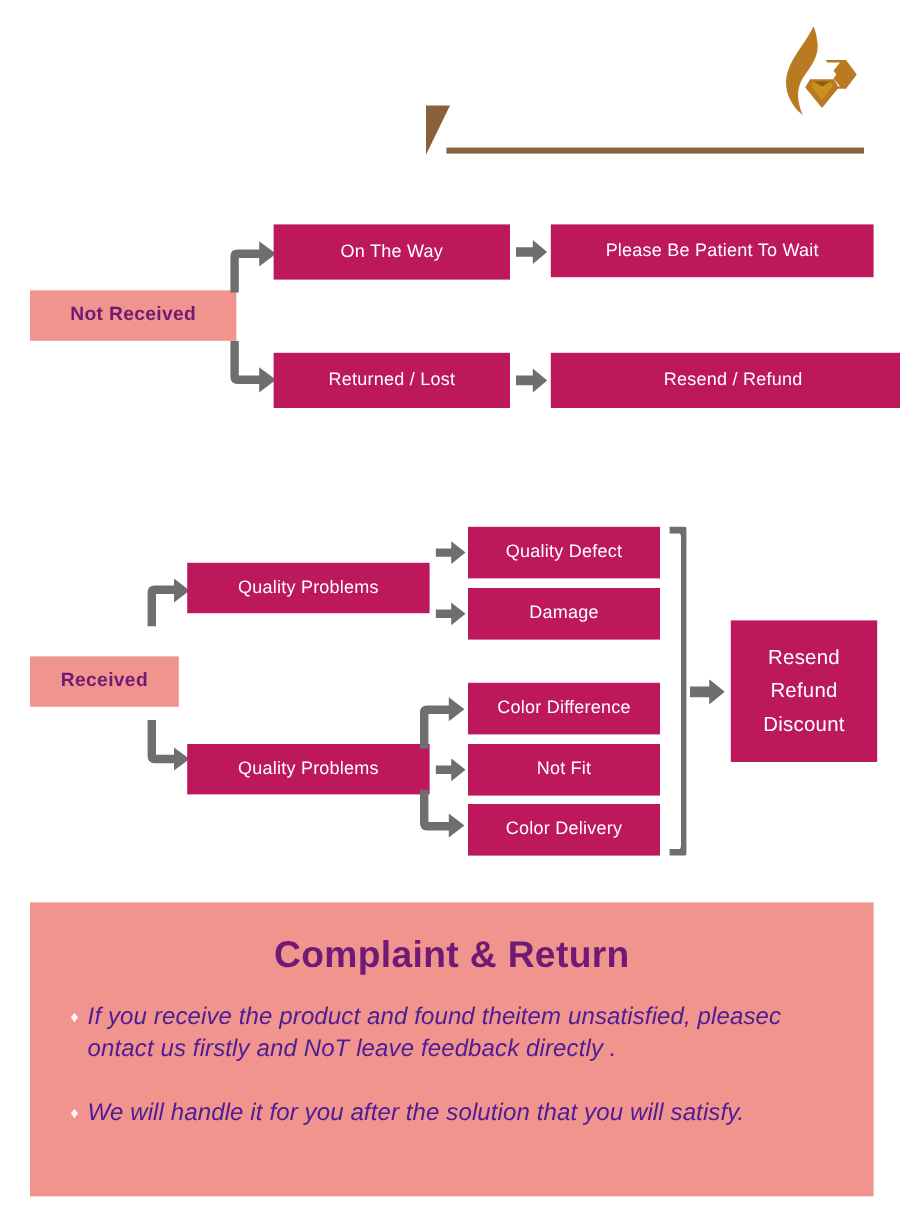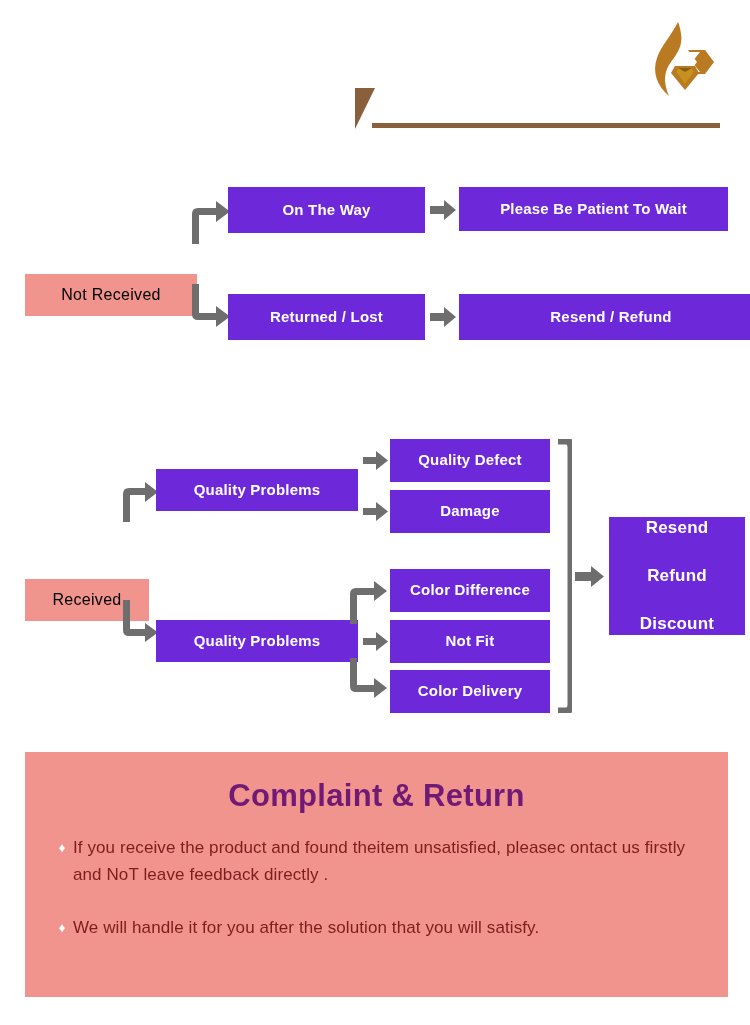--- a/index.html
+++ b/index.html
@@ -60,45 +60,44 @@
   
   .logo {
     position: absolute;
     right: 27px; top: 16px;
     width: 92px; height: 92px;
   }
 
   
   .gbox {
     position: absolute;
-    background: #6d28d9;
+    background: #be185d;
     color: #ffffff;
     display: flex;
     align-items: center;
     justify-content: center;
     text-align: right;
-    font-weight: 700;
+    font-weight: 400;
     font-size: 15px;
     letter-spacing: 0.2px;
     line-height: 1.25;
     box-sizing: border-box;
     padding: 2px 6px;
   }
   .pinkbadge {
     position: absolute;
     background: #f0948d;
-    color: #000000;
+    color: #701a75;
     display: flex;
     align-items: center;
     justify-content: center;
-    font-weight: 400;
+    font-weight: 700;
     font-size: 16px;
     letter-spacing: 0.3px;
     box-sizing: border-box;
-    margin-top: 32px;
   }
   .conn { position: absolute; }
 
   
   .complaint {
     position: absolute;
     left: 25px; top: 752px;
     width: 703px; height: 245px;
     background: #f0948d;
     box-sizing: border-box;
@@ -126,24 +125,25 @@
   .bullet-dot {
     flex: 0 0 auto;
     width: 22px;
     color: #ffffff;
     font-size: 13px;
     line-height: 27px;
     text-align: center;
   }
   .bullet-text {
     flex: 1 1 auto;
-    color: #7f1d1d;
-    font-size: 17px;
+    color: #4c1d95;
+    font-size: 20px;
     line-height: 27px;
     letter-spacing: 0.1px;
+    font-style: italic;
   }
 </style>
 </head>
 <body>
 
 <div id="page">
 
   <div class="header-band">
 
     <div class="title-tail"></div>
@@ -263,21 +263,21 @@
         <path d="M2 2 L10 2 Q15 2 15 9 L15 265 Q15 272 10 272 L2 272" fill="none" stroke="#6e6e6e" stroke-width="7" stroke-linecap="butt"></path>
       </svg>
     </div>
 
     <div class="conn" style="left:575px; top:566px; width:29px; height:21px;">
       <svg viewBox="0 0 29 21" width="29" height="21" aria-hidden="true">
         <path d="M0 6 L16 6 L16 0 L29 10.5 L16 21 L16 15 L0 15 Z" fill="#6e6e6e"></path>
       </svg>
     </div>
 
-    <div class="gbox" style="left:609px; top:517px; width:136px; height:118px; flex-direction:column; font-size:17px; line-height:1.65;gap:20px;">
+    <div class="gbox" style="left:609px; top:517px; width:122px; height:118px; flex-direction:column; font-size:17px; line-height:1.65;">
       <span>Resend</span>
       <span>Refund</span>
       <span>Discount</span>
     </div>
   </div>
 
   <div class="complaint">
     <div class="complaint-title">Complaint &amp; Return</div>
 
     <div class="bullet-list">

